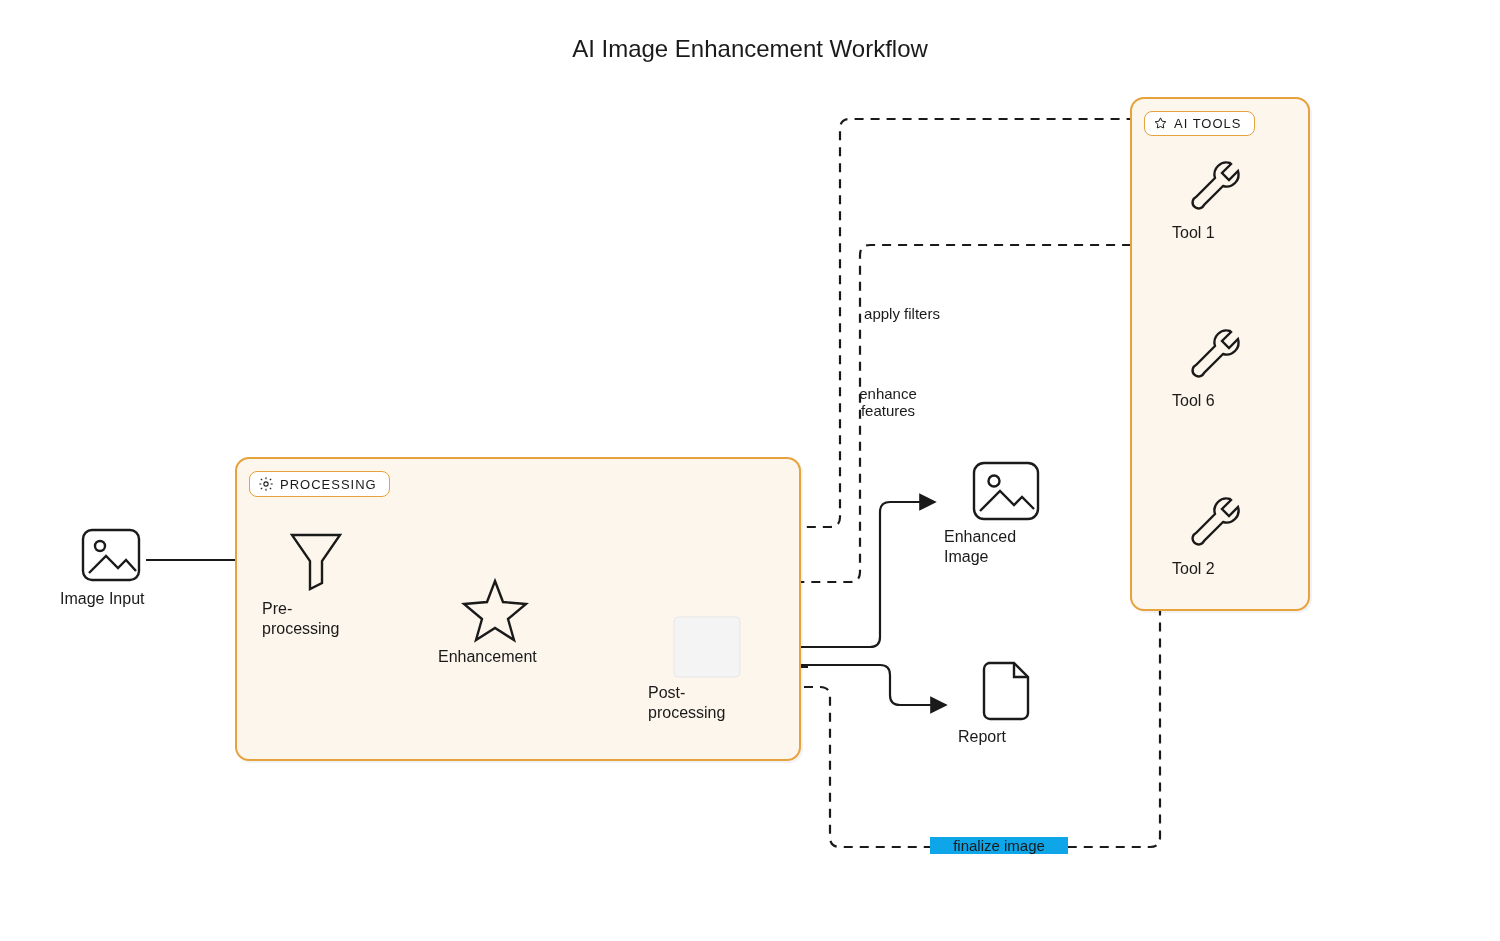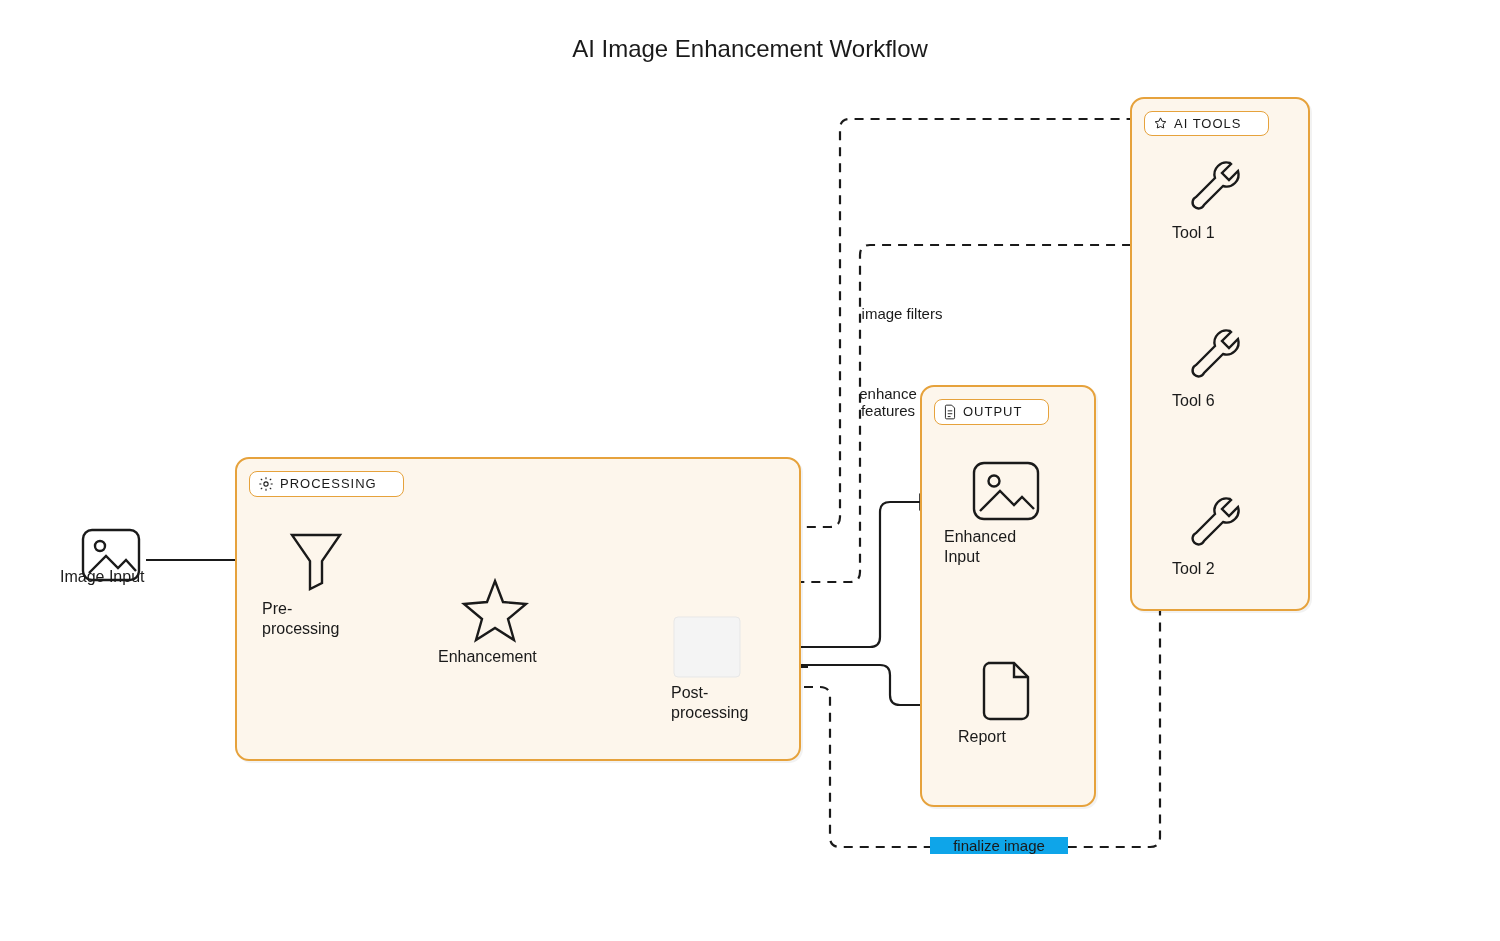--- a/index.html
+++ b/index.html
@@ -34,25 +34,25 @@
     box-shadow: 2px 2px 0 rgba(0,0,0,0.05);
   }
   .group-label {
     position: absolute;
     top: -2px;
     left: -2px;
     transform: translateY(-0%);
     background: #fff;
     border: 1.5px solid #e6a23c;
     border-radius: 8px;
-    padding: 4px 26px 4px 8px;
+    padding: 4px 12px 4px 8px;
     font-size: 13px;
     letter-spacing: 1px;
     display: flex;
-    align-items: flex-start;
+    align-items: flex-end;
     gap: 6px;
     top: 12px;
     left: 12px;
   }
   .group-label .mini-icon svg { display:block; }
   .node-label {
     position: absolute;
     text-align: left;
     font-size: 16px;
     line-height: 1.25;
@@ -118,51 +118,40 @@
       <span class="mini-icon">
         <svg width="16" height="16" viewBox="0 0 24 24" fill="none" stroke="#1a1a1a" stroke-width="1.6">
           <circle cx="12" cy="12" r="3.2"></circle>
           <path d="M12 2v3M12 19v3M4.2 4.2l2.1 2.1M17.7 17.7l2.1 2.1M2 12h3M19 12h3M4.2 19.8l2.1-2.1M17.7 6.3l2.1-2.1"></path>
         </svg>
       </span>
       <span>PROCESSING</span>
     </div>
   </div>
 
-  <div class="group" style="left:920px; top:378px; width:172px; height:418px;">
-    <div class="group-label">
-      <span class="mini-icon">
-        <svg width="14" height="16" viewBox="0 0 24 28" fill="none" stroke="#1a1a1a" stroke-width="1.6">
-          <path d="M6 2h9l5 5v17a2 2 0 0 1-2 2H6a2 2 0 0 1-2-2V4a2 2 0 0 1 2-2z"></path>
-          <path d="M8 12h8M8 17h8M8 22h5"></path>
-        </svg>
-      </span>
-      <span>OUTPUT</span>
-    </div>
-  </div>
 
   <div class="group" style="left:1130px; top:90px; width:176px; height:510px;">
     <div class="group-label">
       <span class="mini-icon">
         <svg width="15" height="15" viewBox="0 0 24 24" fill="none" stroke="#1a1a1a" stroke-width="1.6">
           <path d="M12 3l2.6 5.3 5.9.9-4.3 4.1 1 5.8L12 16.9 6.8 19.1l1-5.8L3.5 9.2l5.9-.9L12 3z"></path>
         </svg>
       </span>
       <span>AI TOOLS</span>
     </div>
   </div>
 
   <div class="icon" style="left:80px; top:520px;">
     <svg width="62" height="56" viewBox="0 0 62 56" fill="none" stroke="#1a1a1a" stroke-width="2.4">
       <rect x="3" y="3" width="56" height="50" rx="9"></rect>
       <circle cx="20" cy="19" r="5"></circle>
       <path d="M9 46 L26 29 L38 41 L46 33 L56 44"></path>
     </svg>
   </div>
-  <div class="node-label" style="left:60px; top:560px; width:100px;">Image Input</div>
+  <div class="node-label" style="left:60px; top:582px; width:100px;">Image Input</div>
 
   <div class="icon" style="left:288px; top:522px;">
     <svg width="56" height="64" viewBox="0 0 56 64" fill="none" stroke="#1a1a1a" stroke-width="2.4">
       <path d="M4 6 H52 L34 32 V54 L22 60 V32 Z"></path>
     </svg>
   </div>
   <div class="node-label" style="left:262px; top:592px; width:110px;">Pre-
 processing</div>
 
   <div class="icon" style="left:460px; top:570px;">
@@ -170,32 +159,32 @@
       <path d="M35 4 L43 25 L66 27 L48 42 L54 63 L35 51 L16 63 L22 42 L4 27 L27 25 Z"></path>
     </svg>
   </div>
   <div class="node-label" style="left:438px; top:640px; width:116px;">Enhancement</div>
 
   <div class="icon" style="left:672px; top:608px;">
     <svg width="70" height="64" viewBox="0 0 70 64">
       <rect x="2" y="2" width="66" height="60" rx="4" fill="#f4f4f4" stroke="#e7e7e7" stroke-width="1"></rect>
     </svg>
   </div>
-  <div class="node-label" style="left:671px; top:676px; width:120px;">Post-
+  <div class="node-label" style="left:648px; top:676px; width:120px;">Post-
 processing</div>
 
   <div class="icon" style="left:970px; top:452px;">
     <svg width="72" height="64" viewBox="0 0 72 64" fill="none" stroke="#1a1a1a" stroke-width="2.4">
       <rect x="4" y="4" width="64" height="56" rx="10"></rect>
       <circle cx="24" cy="22" r="5.5"></circle>
       <path d="M10 52 L30 32 L44 46 L52 38 L64 50"></path>
     </svg>
   </div>
   <div class="node-label" style="left:944px; top:520px; width:126px;">Enhanced
-Input</div>
+Image</div>
 
   <div class="icon" style="left:978px; top:650px;">
     <svg width="56" height="66" viewBox="0 0 56 66" fill="none" stroke="#1a1a1a" stroke-width="2.4">
       <path d="M10 6 H36 L50 20 V56 A6 6 0 0 1 44 62 H12 A6 6 0 0 1 6 56 V12 A6 6 0 0 1 12 6 Z"></path>
       <path d="M36 6 V20 H50"></path>
     </svg>
   </div>
   <div class="node-label" style="left:958px; top:720px; width:100px;">Report</div>
 
   <div class="icon" style="left:1186px; top:148px;">
@@ -212,18 +201,18 @@
   </div>
   <div class="node-label" style="left:1172px; top:384px; width:92px;">Tool 6</div>
 
   <div class="icon" style="left:1186px; top:484px;">
     <svg width="64" height="64" viewBox="0 0 64 64" fill="none" stroke="#1a1a1a" stroke-width="2.4">
       <path d="M44 8 a12 12 0 0 0-15 15 L10 42 a6 6 0 1 0 8 8 L37 31 a12 12 0 0 0 15-15 l-9 9-7-7 9-9z"></path>
     </svg>
   </div>
   <div class="node-label" style="left:1172px; top:552px; width:92px;">Tool 2</div>
 
-  <div class="edge-label" style="left:847px; top:298px; width:110px;">image filters</div>
+  <div class="edge-label" style="left:847px; top:298px; width:110px;">apply filters</div>
   <div class="edge-label" style="left:840px; top:378px; width:96px;">enhance
 features</div>
   <div class="edge-label" style="left:930px; top:830px; width:130px; background:#0ea5e9; padding:0 4px;">finalize image</div>
 
 </div>
 
 </body></html>

